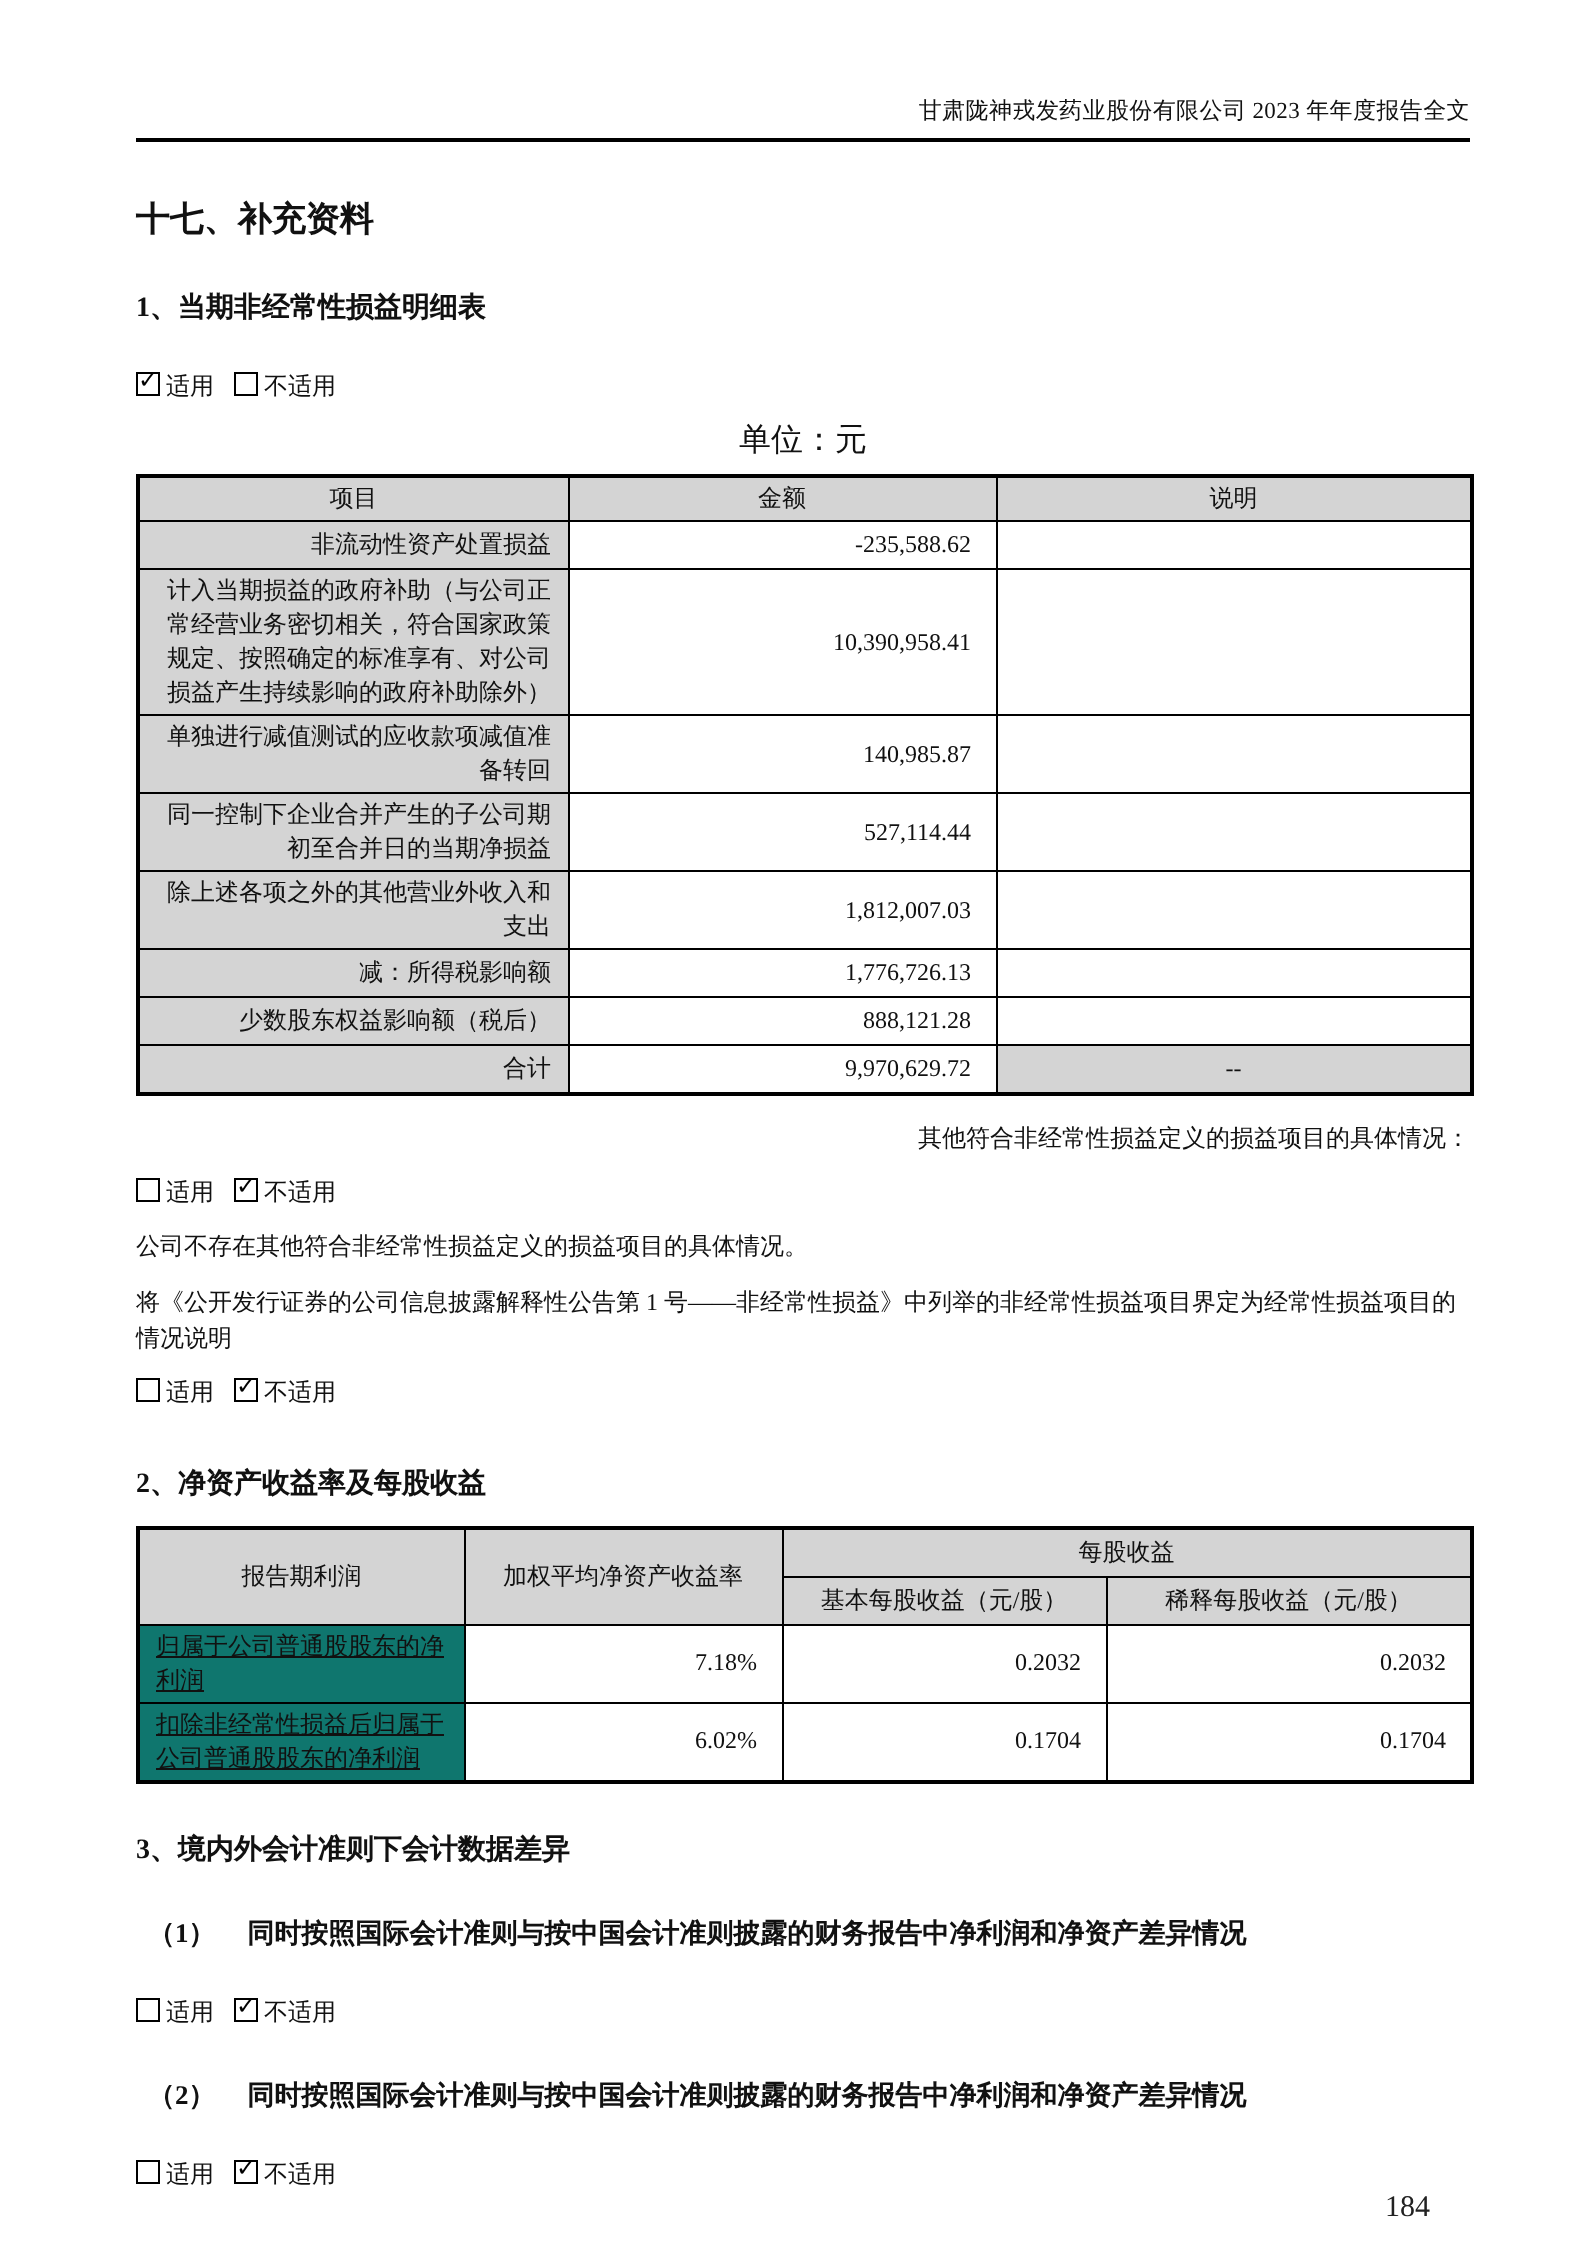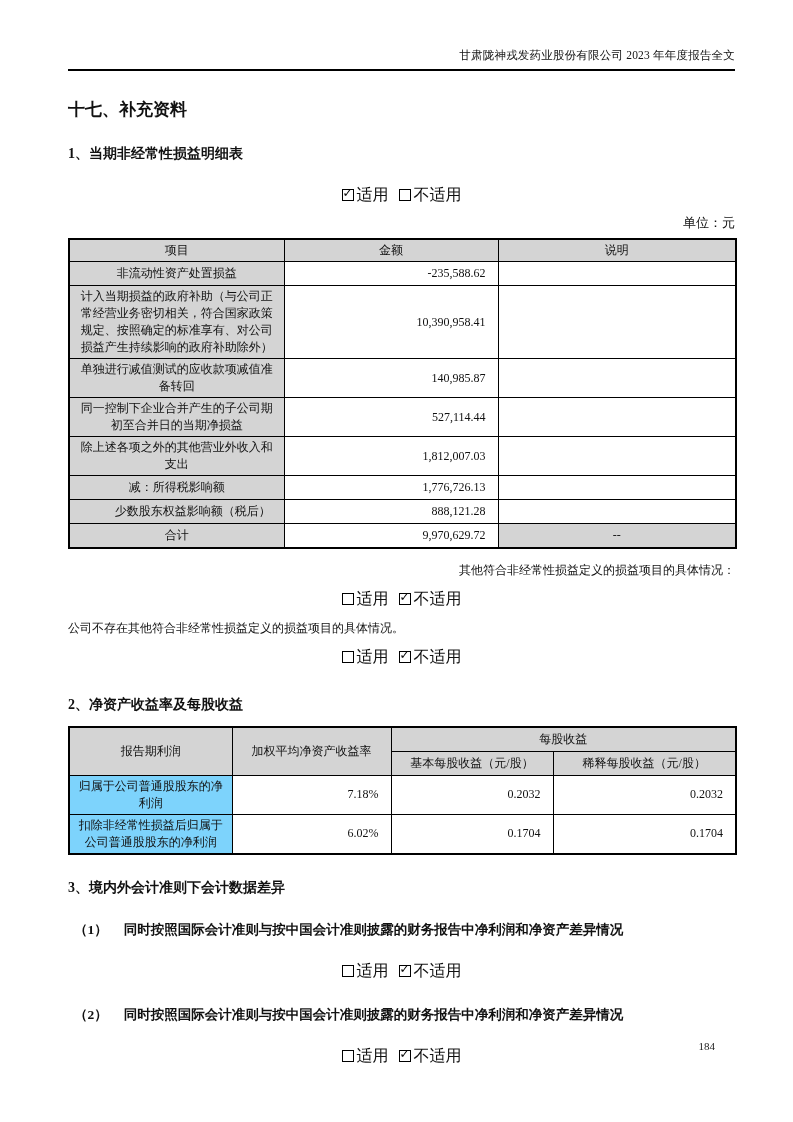--- a/index.html
+++ b/index.html
@@ -12,57 +12,57 @@
 
   .doc-header{font-size:11.5px;text-align:right;color:#111;letter-spacing:.2px;}
   .header-rule{border:none;border-top:2px solid #000;margin:6px 0 0 0;}
 
   .h1{font-size:17px;font-weight:bold;margin:27px 0 0 0;}
   .h2{font-size:14px;font-weight:bold;margin:24px 0 0 0;}
   .h3{font-size:13.5px;font-weight:bold;margin:24px 0 0 6px;}
   .h3 .num{margin-right:16px;}
 
   .line{font-size:12px;margin:22px 0 0 0;}
-  .unit-line{font-size:13px;text-align:right;margin:8px 0 0 0;}
+  .unit-line{font-size:16px;text-align:center;margin:8px 0 0 0;}
   .para{font-size:12px;margin:9px 0 0 0;line-height:1.55;}
-  .cb-line{font-size:16px;margin:9px 0 0 0;text-align:center;}
+  .cb-line{font-size:12px;margin:9px 0 0 0;}
   .cb-line .gap{display:inline-block;width:10px;}
 
   
   .cb{
     display:inline-block;width:10px;height:10px;border:1.2px solid #000;
     position:relative;vertical-align:-1px;margin-right:3px;background:#fff;
   }
   .cb.checked::after{
     content:"✓";position:absolute;left:0px;top:-4px;font-size:12px;font-weight:bold;
     font-family:"DejaVu Sans","Liberation Sans",sans-serif;color:#000;
   }
 
   table{border-collapse:collapse;table-layout:fixed;width:667px;}
   table,th,td{border:1px solid #000;}
   table{border-width:2px;}
   th,td{font-size:12px;line-height:1.42;padding:2px 8px;vertical-align:middle;overflow:hidden;}
   th{font-weight:normal;text-align:center;background:#d4d4d4;}
   .t1{margin-top:6px;}
-  .t1 td.item{background:#d4d4d4;text-align:center;}
+  .t1 td.item{background:#d4d4d4;text-align:right;}
   .t1 td.item.indent{padding-left:40px;}
   .t1 td.amount{text-align:right;padding-right:12px;background:#fff;}
   .t1 td.note{background:#fff;}
   .t1 td.note.shaded{background:#d4d4d4;text-align:center;}
   .t1 tr.single td{height:19px;}
 
   .t2{margin-top:12px;}
-  .t2 td.item{background:#7dd3fc;text-align:center;}
+  .t2 td.item{background:#0f766e;text-align:left;text-decoration:underline;}
   .t2 td.num{text-align:right;padding-right:12px;background:#fff;}
   .t2 td{height:34px;}
   .t2 th{height:19px;}
 
   .sec3-h{margin-top:24px;}
   .page-number{
-    position:absolute;right:78px;top:1040px;font-size:11px;color:#222;
+    position:absolute;right:78px;top:1096px;font-size:15px;color:#222;
   }
 </style>
 </head>
 <body>
 
 <div class="content">
 
   <div class="doc-header">甘肃陇神戎发药业股份有限公司 2023 年年度报告全文</div>
   <hr class="header-rule">
 
@@ -132,20 +132,21 @@
     </table>
 
   <div class="para" style="margin-top:12px;text-align:right;">其他符合非经常性损益定义的损益项目的具体情况：</div>
 
   <div class="cb-line">
     <span class="cb"></span><span>适用</span><span class="gap"></span><span class="cb checked"></span><span>不适用</span>
   </div>
 
   <div class="para">公司不存在其他符合非经常性损益定义的损益项目的具体情况。</div>
 
+  <div class="para">将《公开发行证券的公司信息披露解释性公告第 1 号——非经常性损益》中列举的非经常性损益项目界定为经常性损益项目的情况说明</div>
 
   <div class="cb-line">
     <span class="cb"></span><span>适用</span><span class="gap"></span><span class="cb checked"></span><span>不适用</span>
   </div>
 
   <div class="h2" style="margin-top:28px;">2、净资产收益率及每股收益</div>
 
   <table class="t2">
     <colgroup>
         <col style="width:163px">

